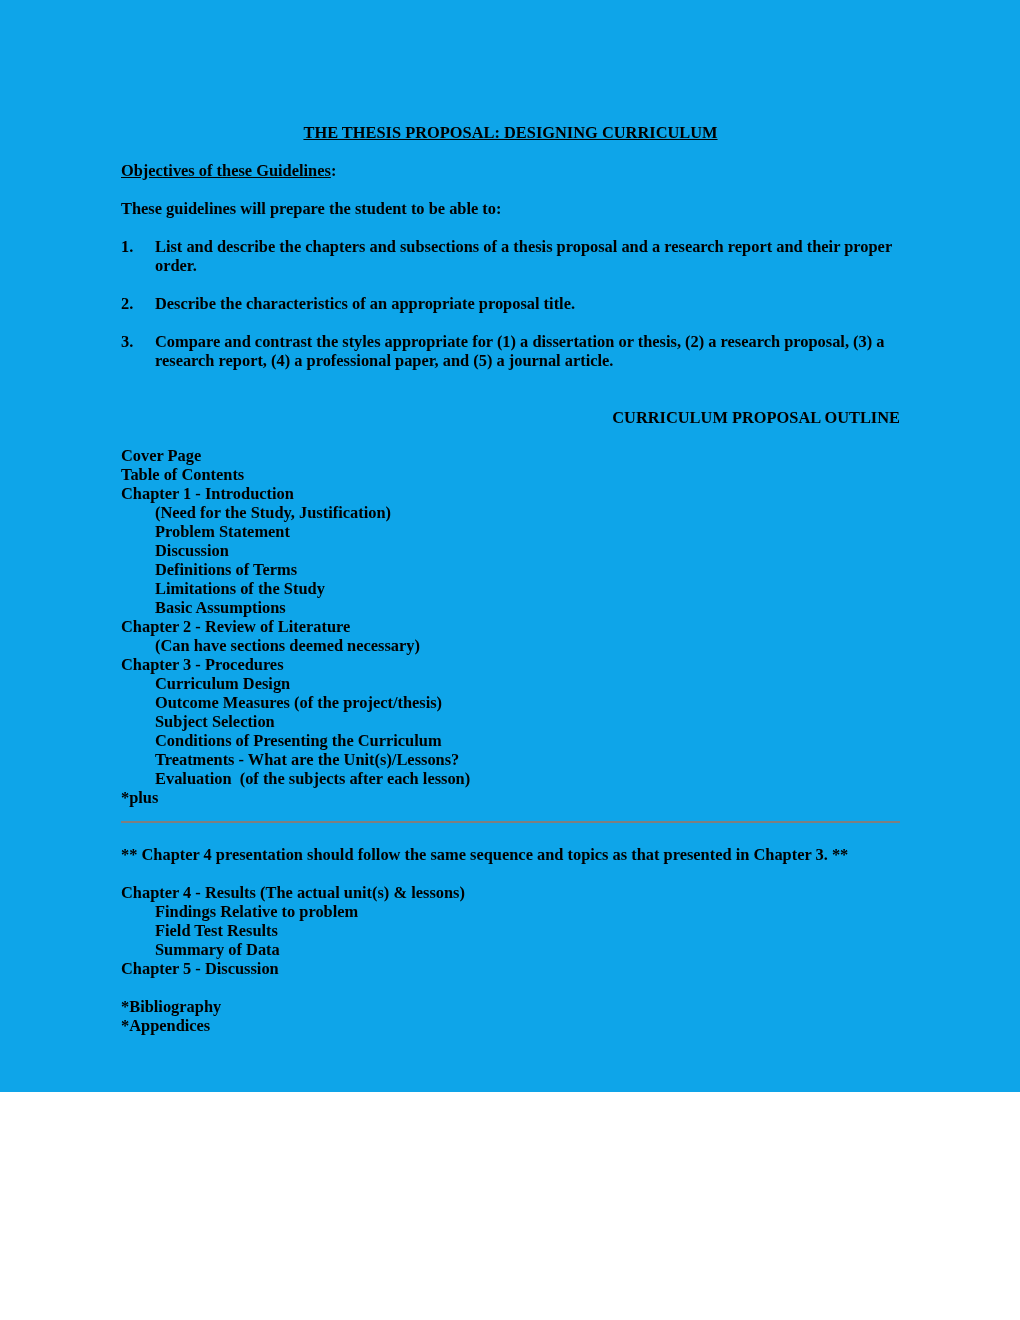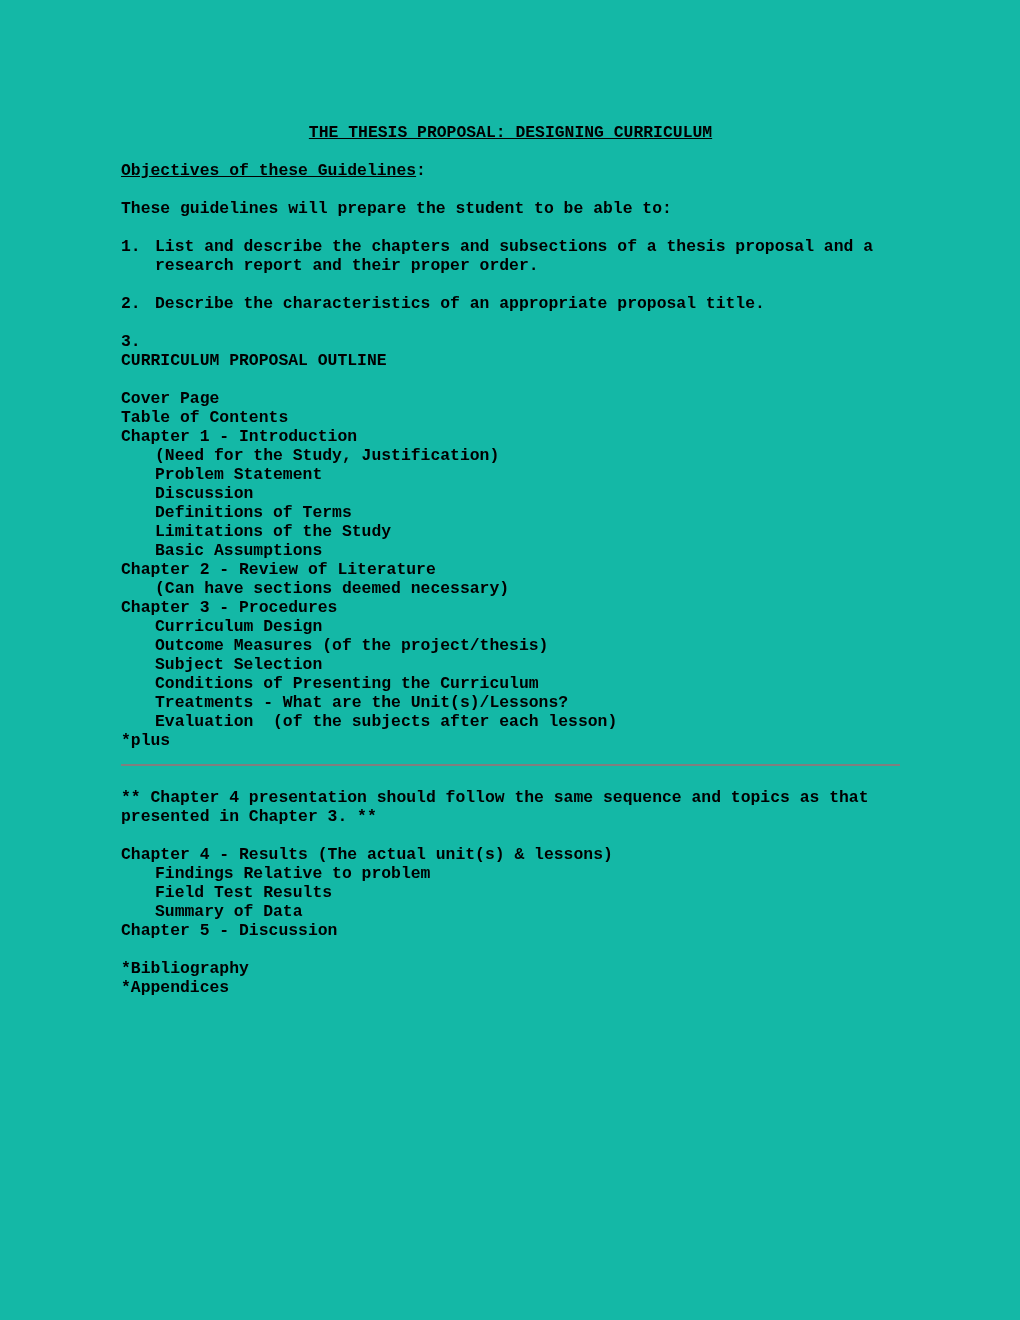--- a/index.html
+++ b/index.html
@@ -3,26 +3,26 @@
 <meta charset="utf-8">
 <style>
   html, body {
     margin: 0;
     padding: 0;
     background: #ffffff;
   }
   .page {
     position: relative;
     width: 1020px;
-    height: 1320px;
-    background: #14b8a6;
+    height: 1092px;
+    background: #0ea5e9;
     box-sizing: border-box;
     padding: 123px 120px 0 121px;
     color: #000000;
-    font-family: Liberation Mono, monospace;
+    font-family: Liberation Serif, serif;
     font-weight: 700;
     font-size: 16.4px;
     line-height: 19px;
     overflow: hidden;
   }
   .doc-title {
     text-align: center;
     text-decoration: underline;
     margin: 0 0 19px 0;
   }
@@ -42,21 +42,21 @@
   }
   .objective:last-child {
     margin-bottom: 38px;
   }
   .objective .num {
     position: absolute;
     left: 0;
     top: 0;
   }
   .outline-heading {
-    text-align: left;
+    text-align: right;
     margin: 0 0 19px 0;
   }
   .outline-line {
     min-height: 19px;
     white-space: pre-wrap;
   }
   .outline-line.indent {
     padding-left: 34px;
   }
   .note-block {
@@ -81,21 +81,21 @@
 
   <div class="objectives-heading">
     <span class="u">Objectives of these Guidelines</span><span>:</span>
   </div>
 
   <div class="intro">These guidelines will prepare the student to be able to:</div>
 
   <div class="objectives">
       <div class="objective"><span class="num">1.</span><span>List and describe the chapters and subsections of a thesis proposal and a research report and their proper order.</span></div>
       <div class="objective"><span class="num">2.</span><span>Describe the characteristics of an appropriate proposal title.</span></div>
-      <div class="objective"><span class="num">3.</span></div>
+      <div class="objective"><span class="num">3.</span><span>Compare and contrast the styles appropriate for (1) a dissertation or thesis, (2) a research proposal, (3) a research report, (4) a professional paper, and (5) a journal article.</span></div>
     </div>
 
   <div class="outline-heading">CURRICULUM PROPOSAL OUTLINE</div>
 
   <div class="outline-top">
       <div class="outline-line">Cover Page</div>
       <div class="outline-line">Table of Contents</div>
       <div class="outline-line">Chapter 1 - Introduction</div>
       <div class="outline-line indent">(Need for the Study, Justification)</div>
       <div class="outline-line indent">Problem Statement</div>

